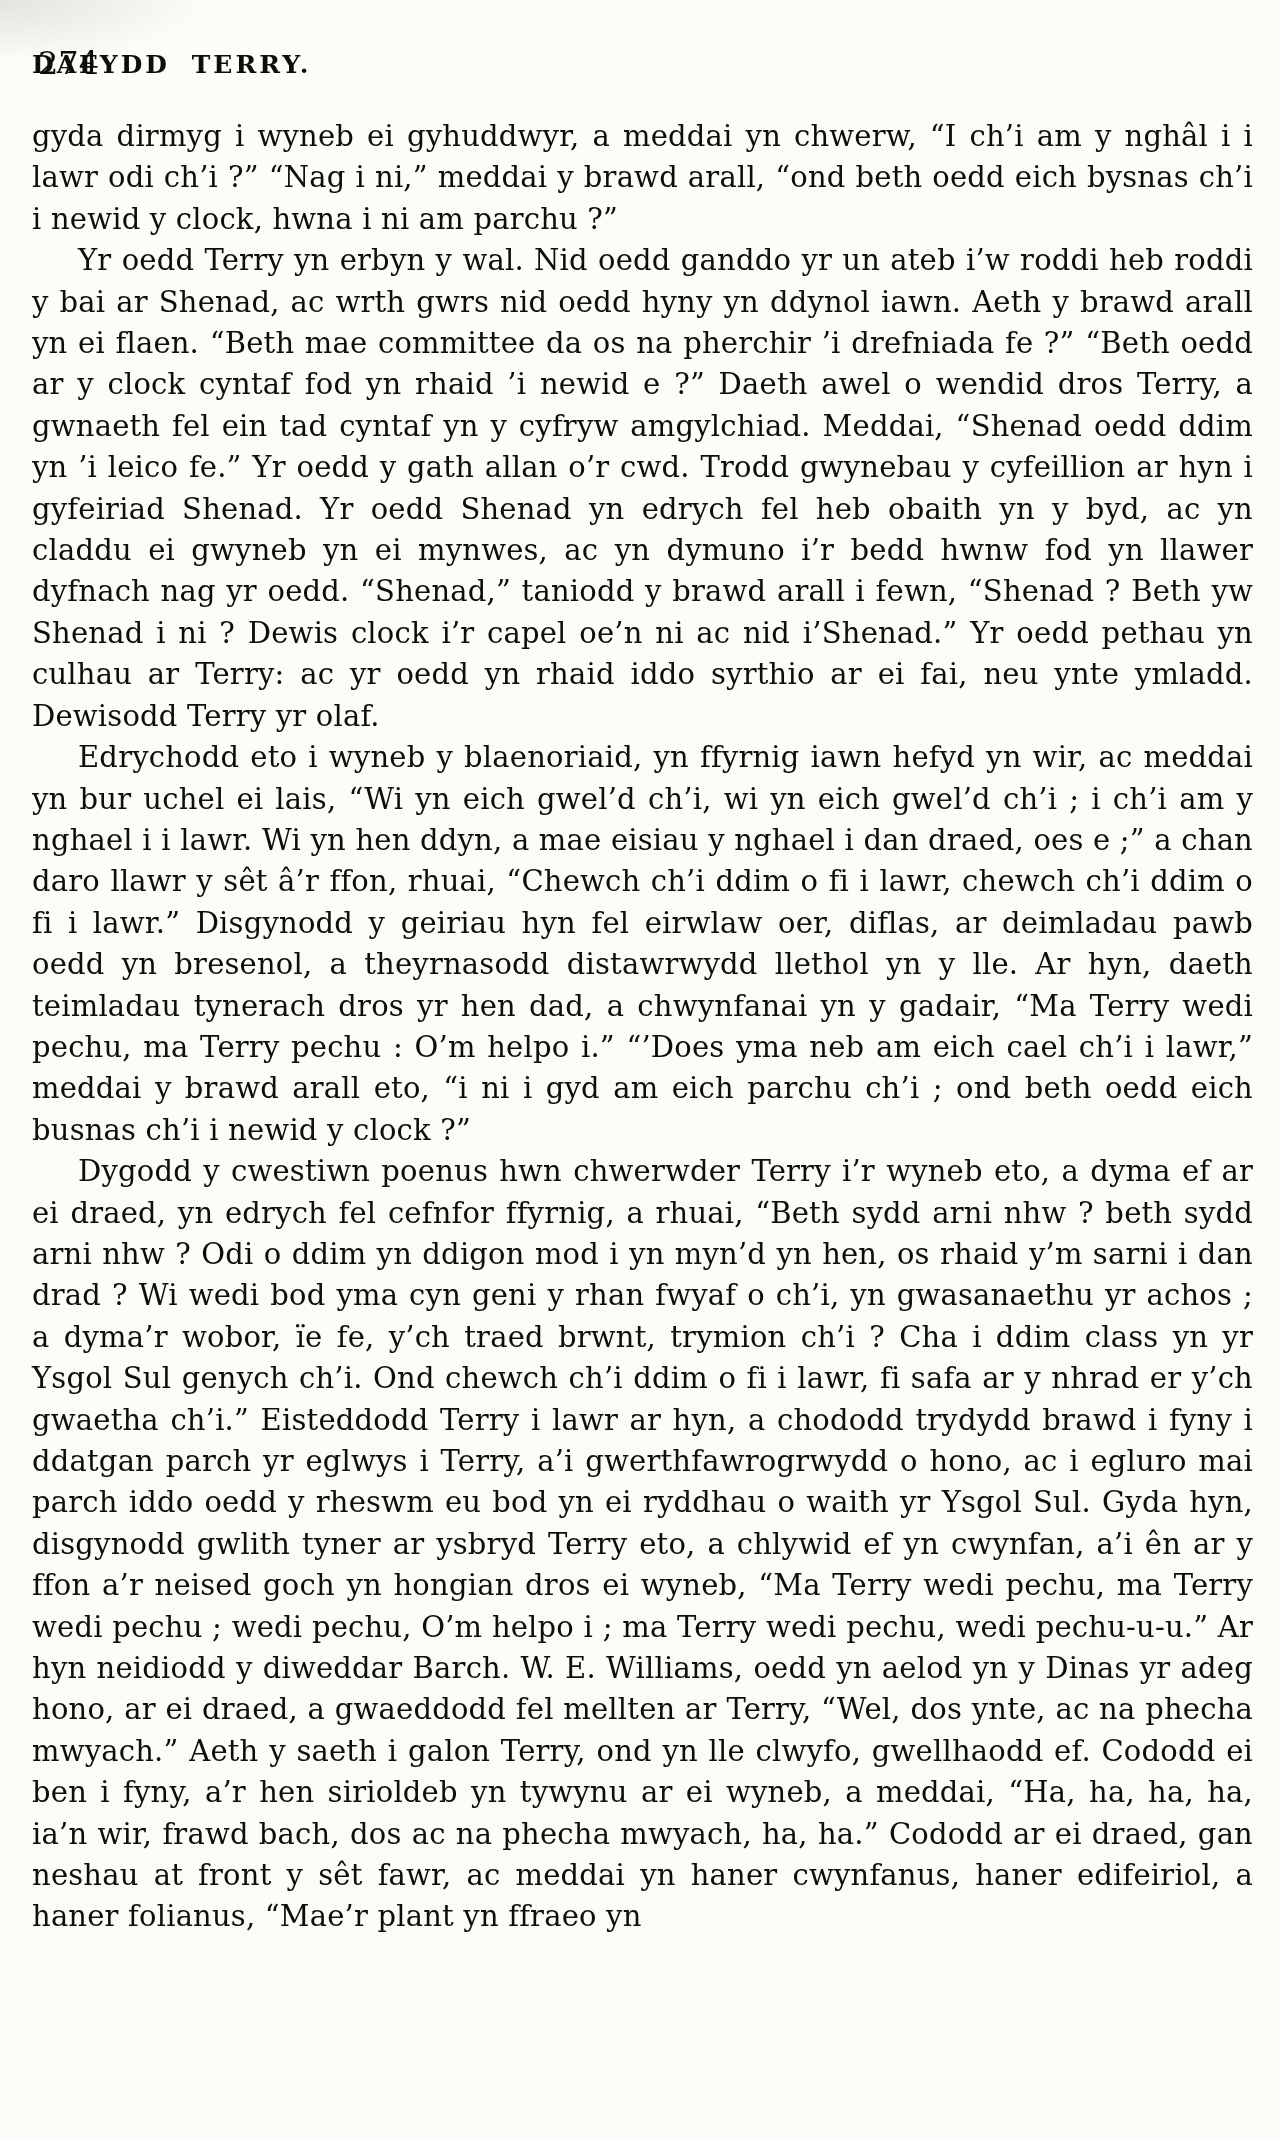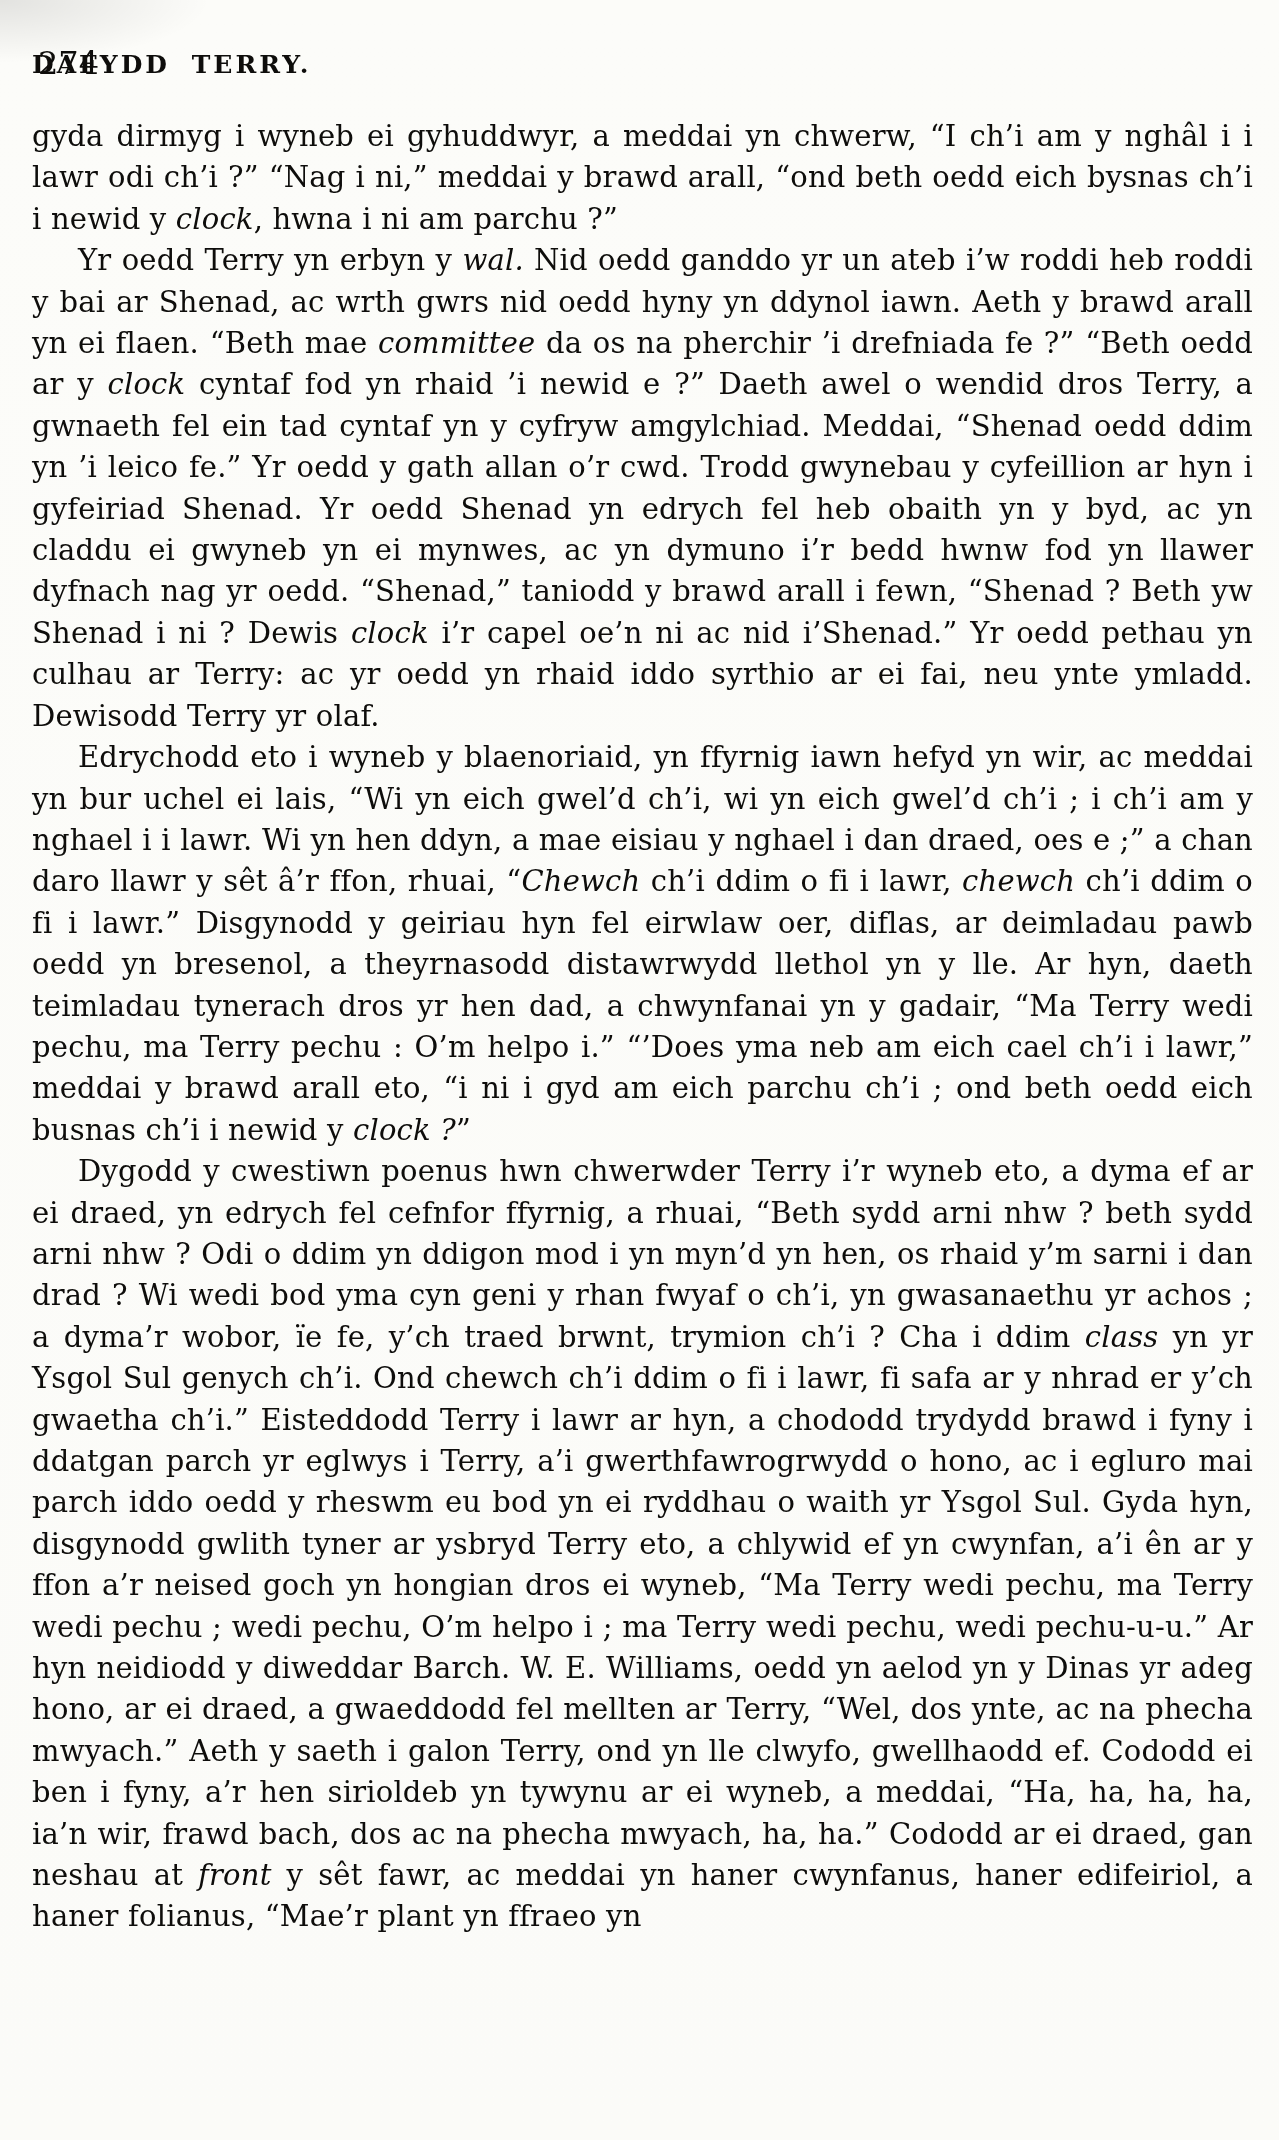--- a/index.html
+++ b/index.html
@@ -53,21 +53,20 @@
     letter-spacing: 0.2px;
   }
   .para {
     margin: 0;
     padding: 0;
   }
   .para.indent {
     text-indent: 46px;
   }
   .it {
-    font-style: italic;
   }
 </style>
 </head>
 <body>
 
 <div class="page">
   <div class="page-header">
     <span class="page-number">274</span>
     <span class="running-title">DAFYDD TERRY.</span>
   </div>

